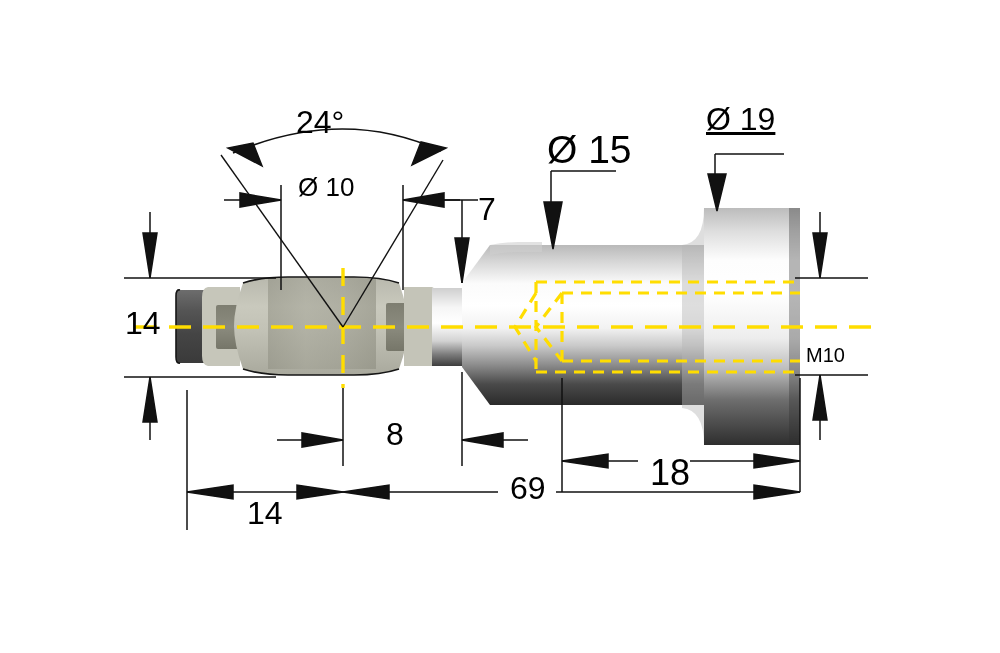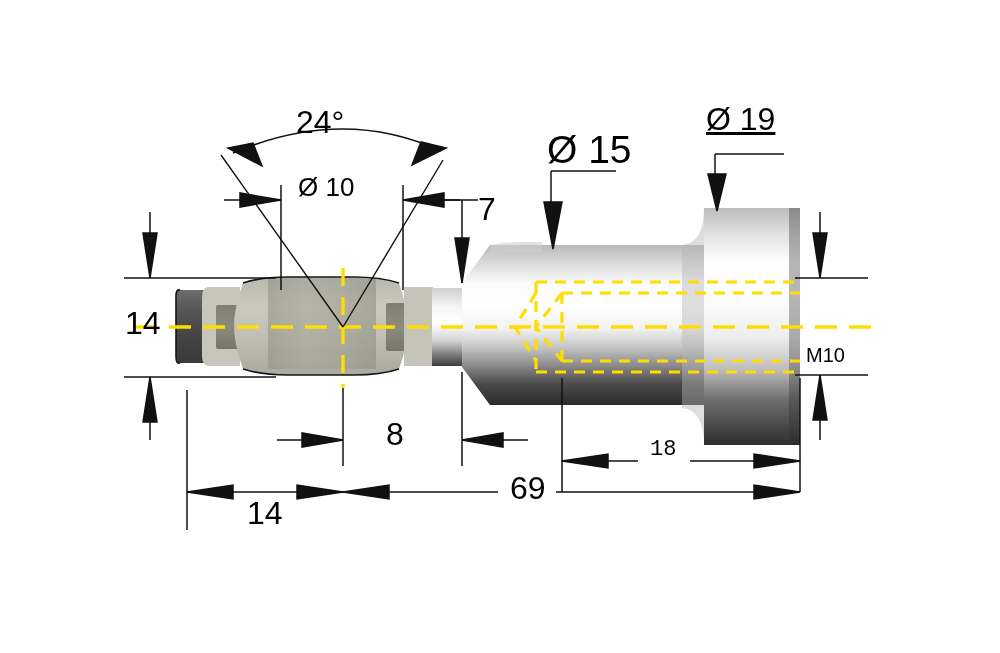--- a/index.html
+++ b/index.html
@@ -227,19 +227,19 @@
 <div class="lbl" style="left:706px;top:103px;font-size:32px;text-decoration:underline;">Ø 19</div>
 
 <div class="lbl" style="left:478px;top:193px;font-size:32px;">7</div>
 
 <div class="lbl" style="left:125px;top:307px;font-size:32px;">14</div>
 
 <div class="lbl" style="left:806px;top:309px;font-size:20px;margin-top:36px;">M10</div>
 
 <div class="lbl" style="left:386px;top:418px;font-size:32px;">8</div>
 
-<div class="lbl" style="left:650px;top:439px;font-size:22px;font-family:Liberation Mono, monospace;">18</div>
+<div class="lbl" style="left:650px;top:455px;font-size:36px;">18</div>
 
 <div class="lbl" style="left:247px;top:497px;font-size:32px;">14</div>
 
 <div class="lbl" style="left:510px;top:472px;font-size:32px;">69</div>
 
 </div>
 
 </body></html>

